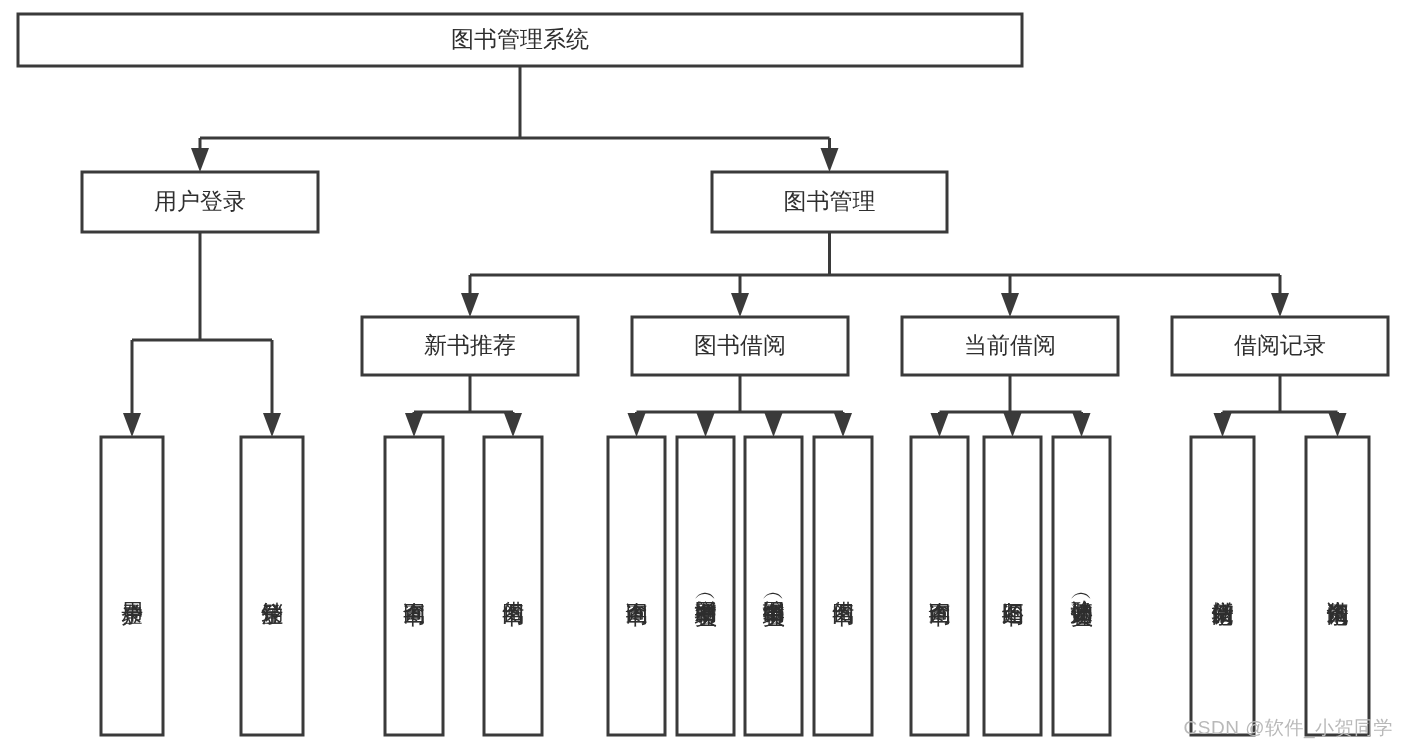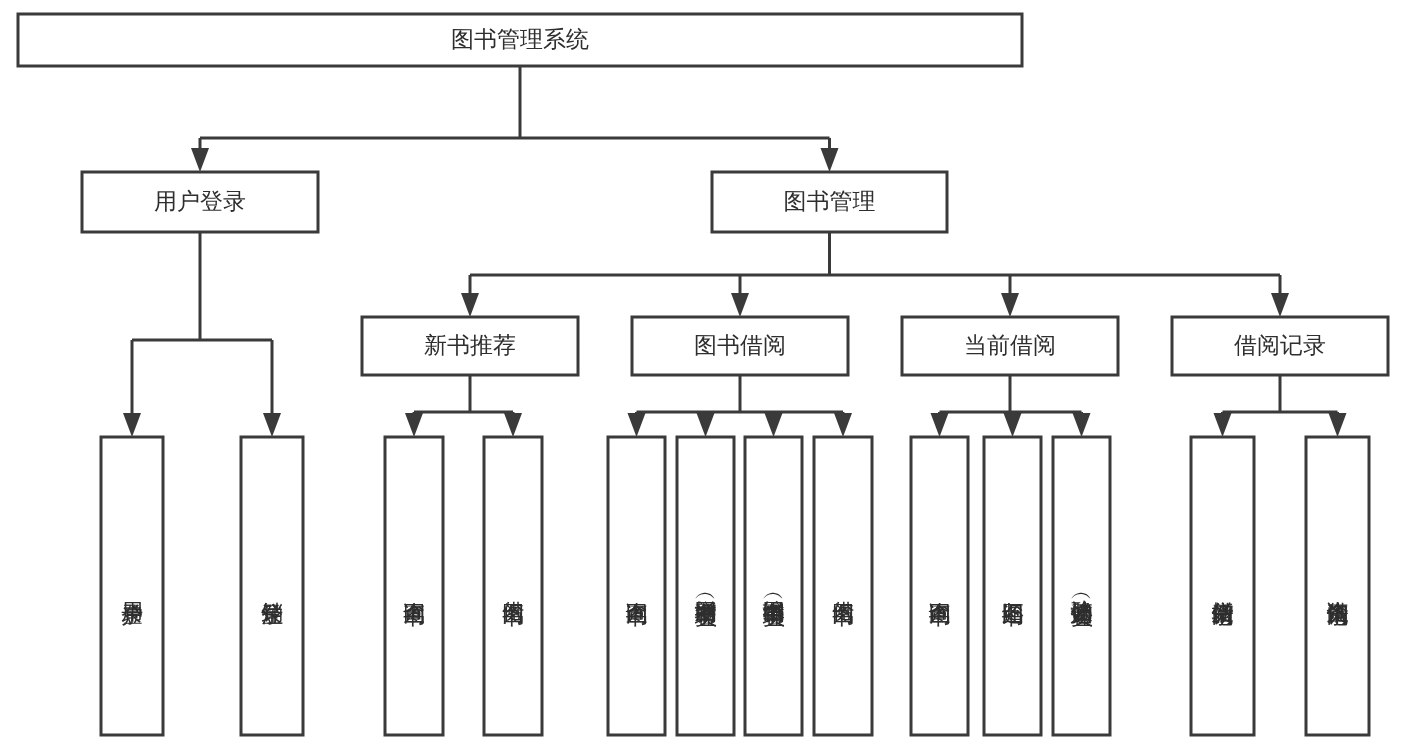--- a/index.html
+++ b/index.html
@@ -173,14 +173,15 @@
       <div class="leaf-label-wrap" style="left: 677px; top: 437px; width: 57px; height: 298px;">新增图书（管理员）</div>
       <div class="leaf-label-wrap" style="left: 745px; top: 437px; width: 57px; height: 298px;">编辑图书（管理员）</div>
       <div class="leaf-label-wrap" style="left: 814px; top: 437px; width: 58px; height: 298px;">借阅图书</div>
       <div class="leaf-label-wrap" style="left: 911px; top: 437px; width: 57px; height: 298px;">查询图书</div>
       <div class="leaf-label-wrap" style="left: 984px; top: 437px; width: 57px; height: 298px;">归还图书</div>
       <div class="leaf-label-wrap" style="left: 1053px; top: 437px; width: 57px; height: 298px;">确认归还（管理员）</div>
       <div class="leaf-label-wrap" style="left: 1191px; top: 437px; width: 63px; height: 298px;">新增借阅记录</div>
       <div class="leaf-label-wrap" style="left: 1306px; top: 437px; width: 63px; height: 298px;">查询借阅记录</div>
     </div>
 
+  <div class="watermark">CSDN @软件_小贺同学</div>
 
 </div>
 
 </body></html>

